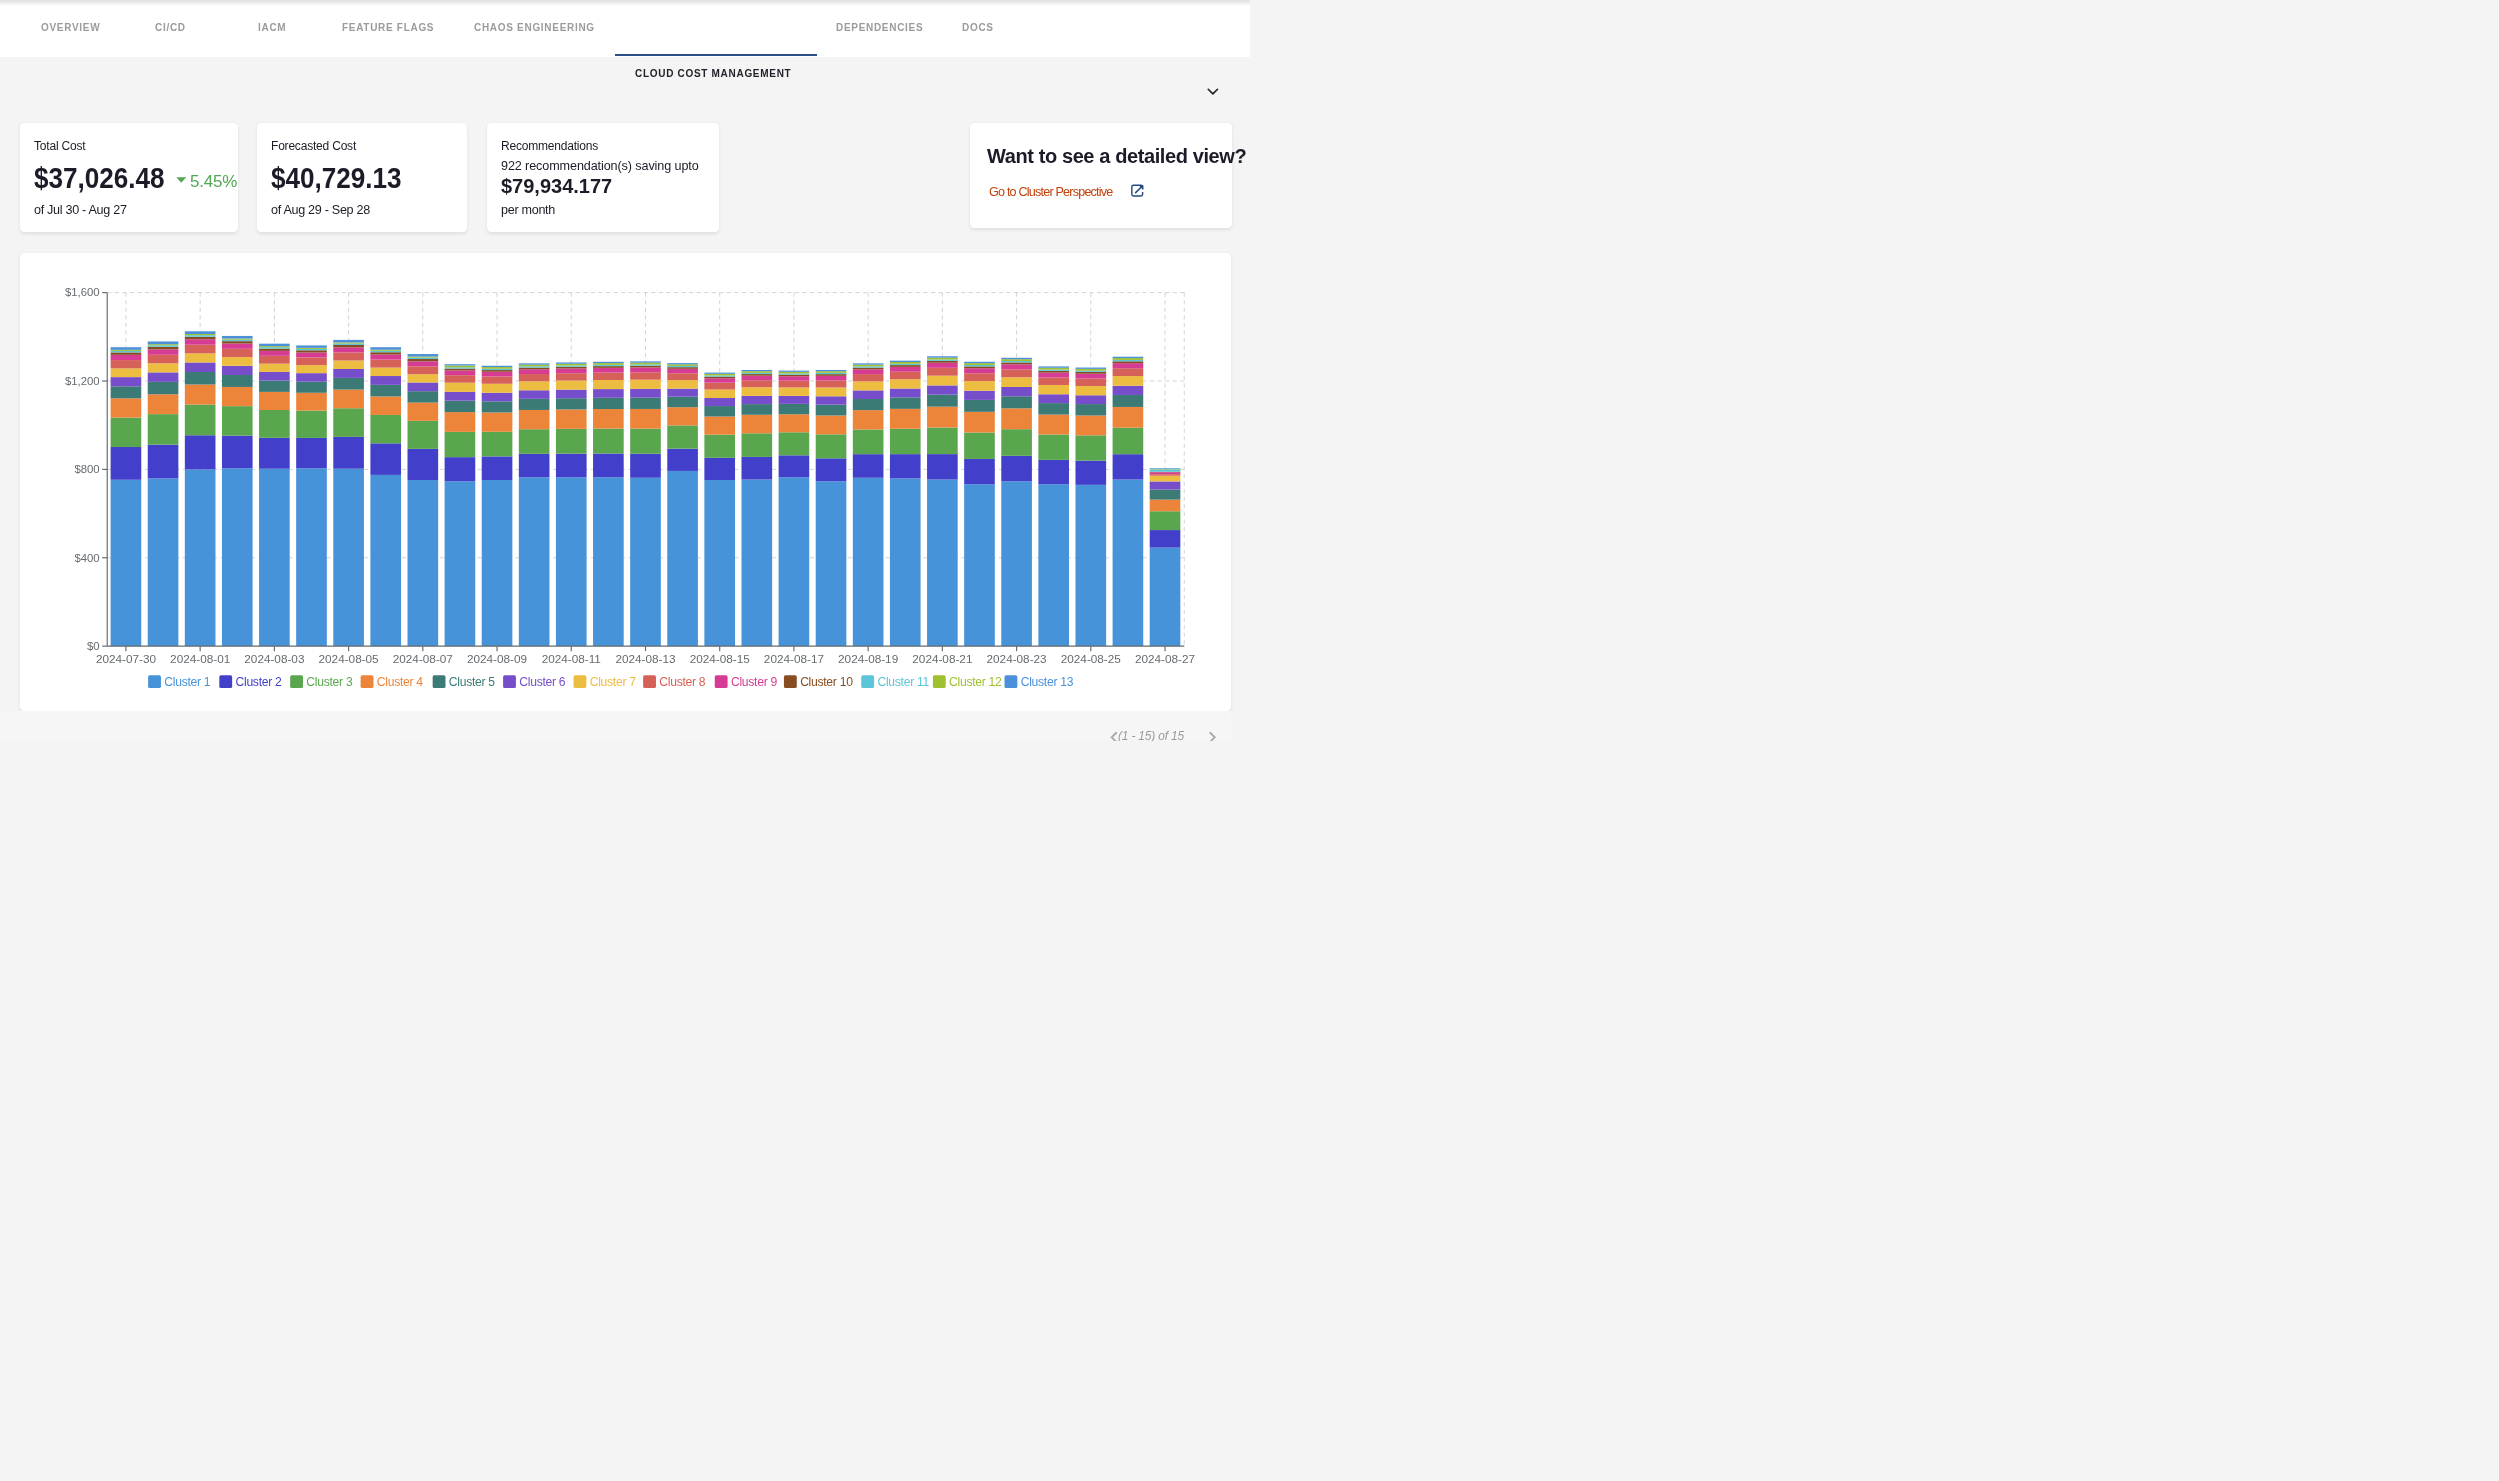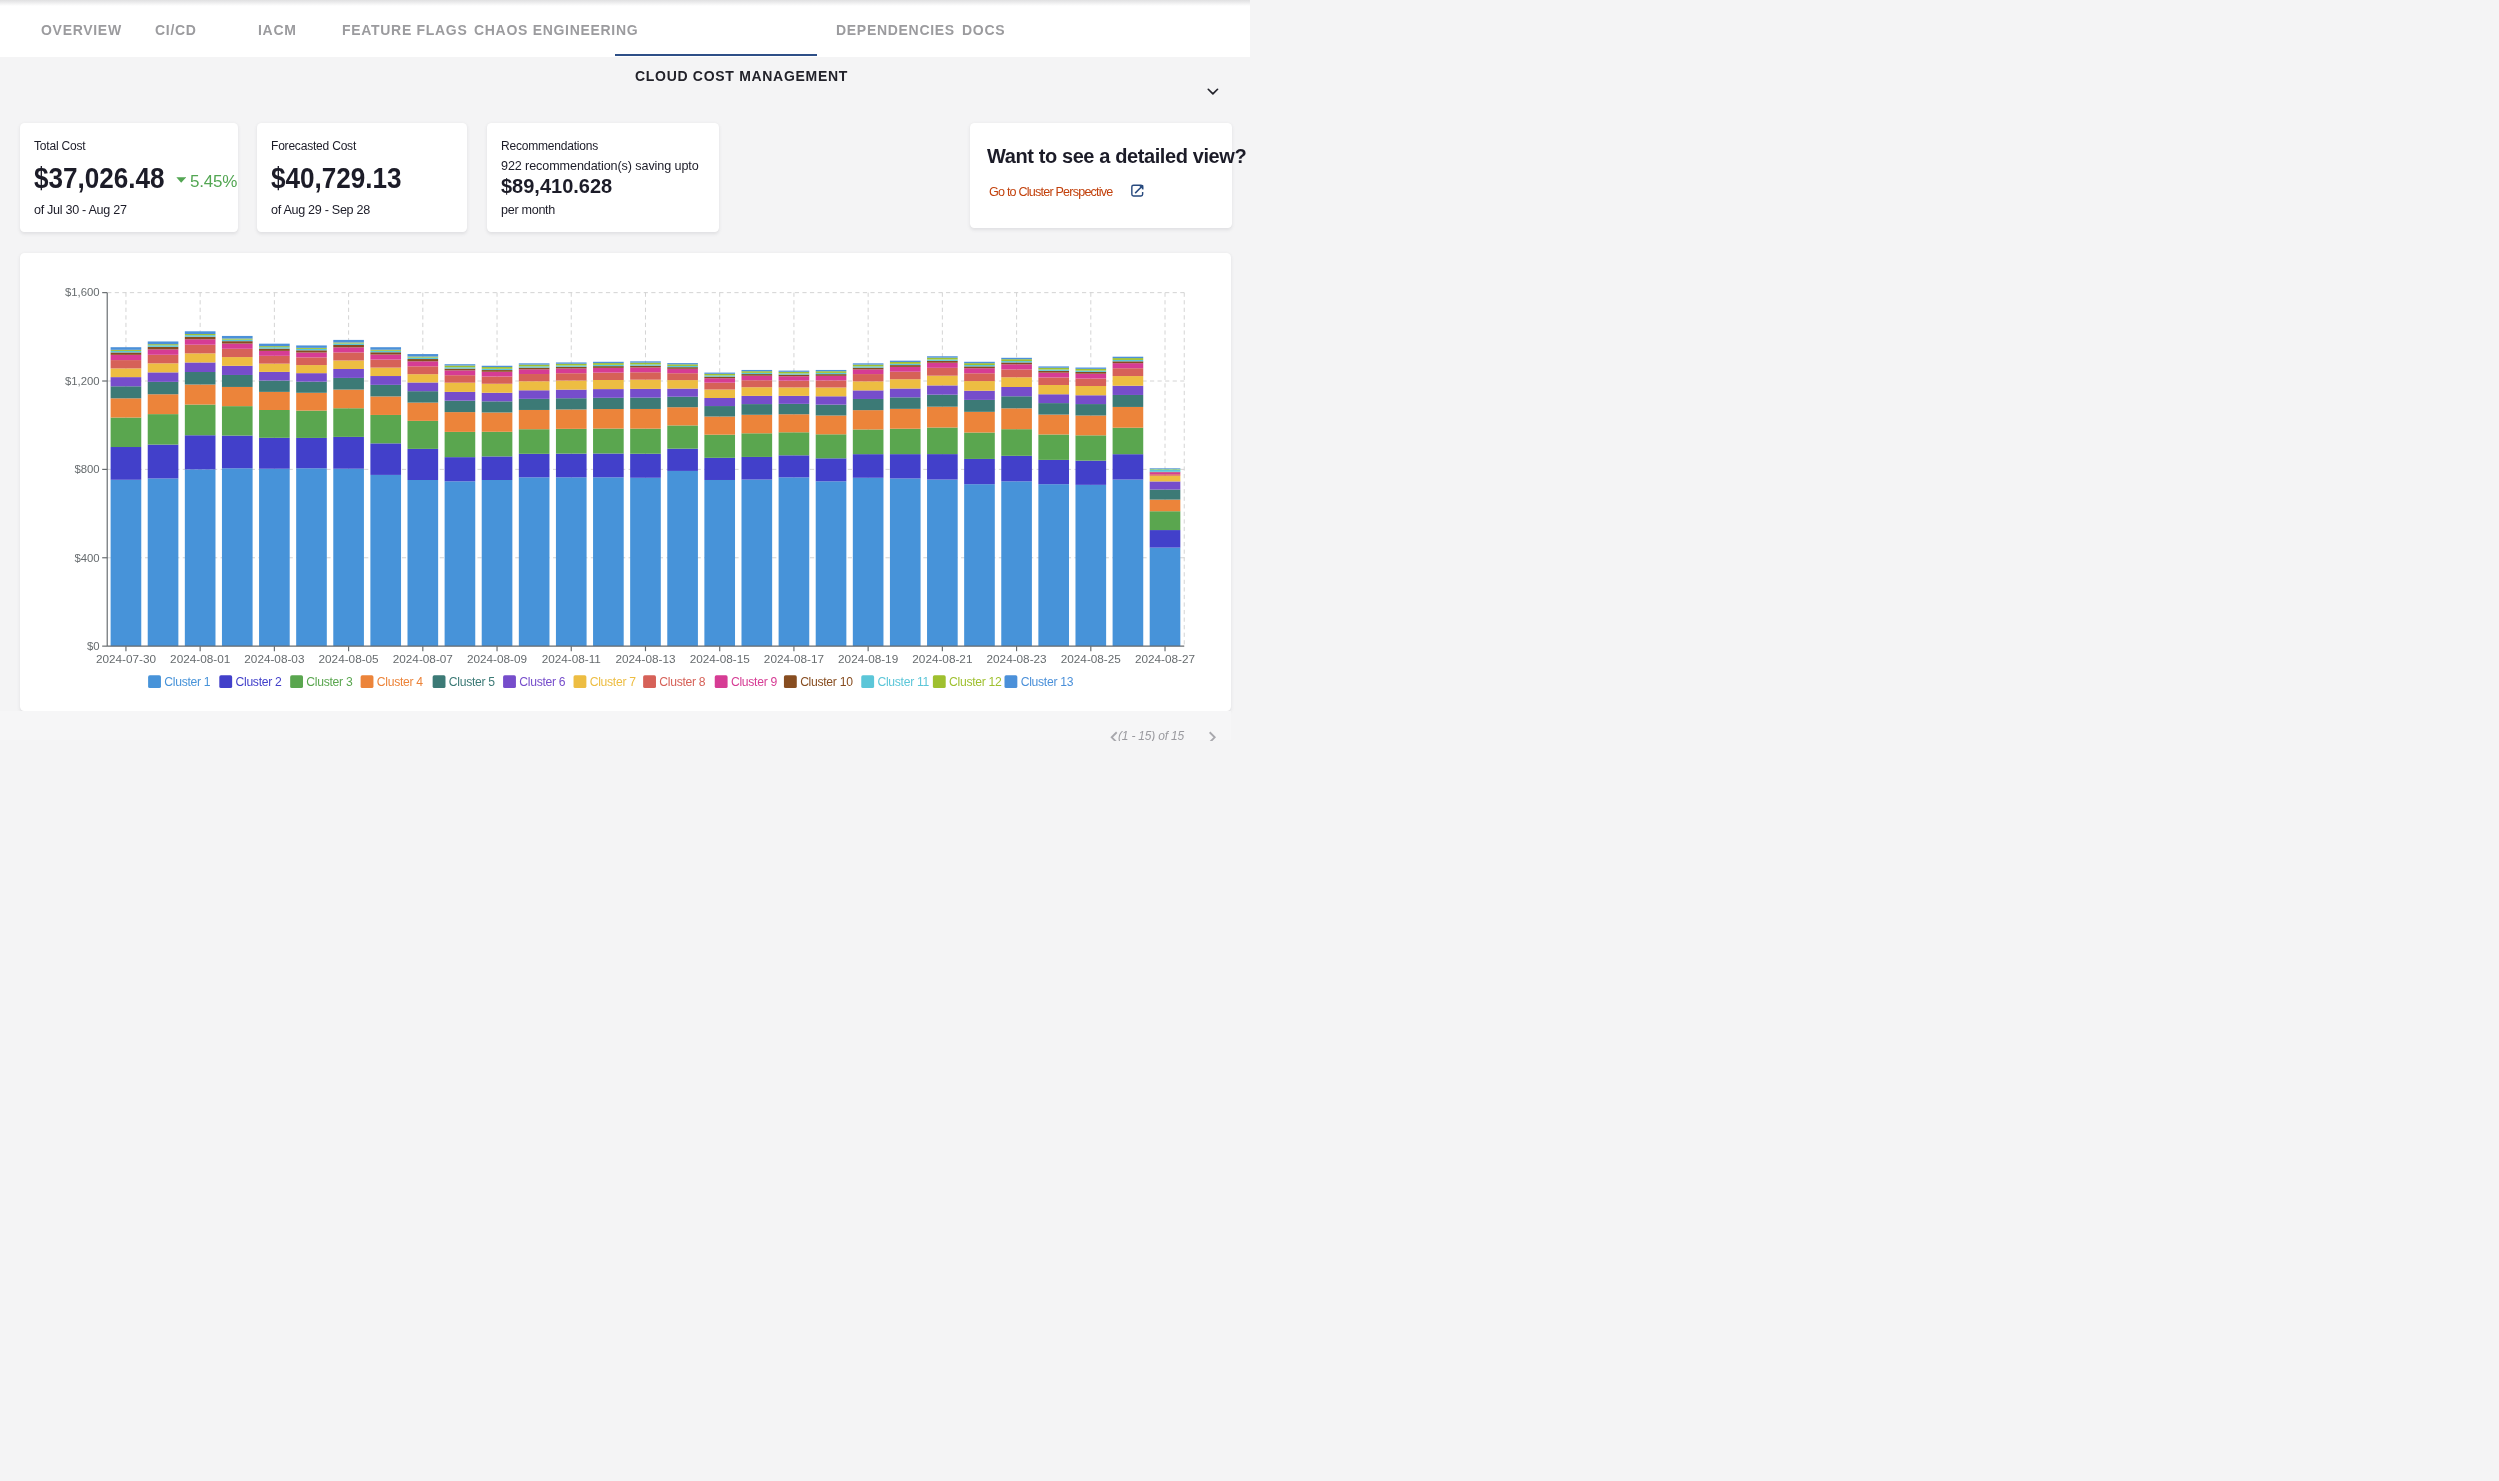--- a/index.html
+++ b/index.html
@@ -1,21 +1,21 @@
 <!DOCTYPE html>
 <html style="font-size:13.4px"><head>
 <meta charset="utf-8">
 <style>
 * { margin:0; padding:0; box-sizing:border-box; }
 html,body { width:1250px; height:741px; overflow:hidden; }
 body { font-family:"Liberation Sans", sans-serif; background:#f4f4f5; position:relative; }
 .nav { position:absolute; left:0; top:0; width:1250px; height:57px; background:#fff; }
 .topshade { position:absolute; left:0; top:0; width:1250px; height:5.9px;
   background:linear-gradient(to bottom, rgba(60,60,70,0.16), rgba(60,60,70,0)); }
-.tab { position:absolute; top:23px; font-size:14px; font-weight:bold; letter-spacing:0.7px;
+.tab { position:absolute; top:23px; font-size:10px; font-weight:bold; letter-spacing:0.7px;
   color:#9b9b9e; white-space:nowrap; line-height:1; }
 .tab.active { color:#22222a;margin-top:46px; }
 .underline { position:absolute; left:615px; top:54px; width:202px; height:2.4px; background:#2d4f87; }
 .range { position:absolute; top:86px; left:1119px; font-size:13.4px; font-weight:500; color:#22222a;
   letter-spacing:-0.9px; word-spacing:2px; line-height:1;margin-top:36px; }
 .card { position:absolute; background:#fff; border-radius:4.2px;
   box-shadow:0 1.7px 3.4px rgba(96,97,112,0.14), 0 0 0.8px rgba(40,41,61,0.04); }
 #card1 { left:20px; top:123px; width:218px; height:109px; }
 #card2 { left:257px; top:123px; width:210px; height:109px; }
 #card3 { left:487px; top:123px; width:232px; height:109px; }
@@ -60,21 +60,21 @@
 </svg>
 <div style="position:absolute;left:190px;top:173px;font-size:17px;color:#53a653;letter-spacing:-0.2px;line-height:1">5.45%</div>
 <div class="csub" style="left:34px">of Jul 30 - Aug 27</div>
 
 <div class="ctitle" style="left:271px">Forecasted Cost</div>
 <div class="bignum" style="left:271px">$40,729.13</div>
 <div class="csub" style="left:271px">of Aug 29 - Sep 28</div>
 
 <div class="ctitle" style="left:501px">Recommendations</div>
 <div style="position:absolute;left:501px;top:160px;font-size:12.6px;color:#1c1c28;letter-spacing:-0.1px;line-height:1">922 recommendation(s) saving upto</div>
-<div style="position:absolute;left:501px;top:176px;font-size:20px;font-weight:bold;color:#1c1c28;line-height:1">$89,410.628</div>
+<div style="position:absolute;left:501px;top:176px;font-size:20px;font-weight:bold;color:#1c1c28;line-height:1">$79,934.177</div>
 <div class="csub" style="left:501px">per month</div>
 
 <div style="position:absolute;left:987px;top:146px;font-size:20px;font-weight:bold;color:#1c1c28;letter-spacing:-0.4px;line-height:1">Want to see a detailed view?</div>
 <div style="position:absolute;left:989px;top:186px;font-size:12.6px;color:#c2410c;letter-spacing:-0.8px;line-height:1">Go to Cluster Perspective</div>
 <svg style="position:absolute;left:1131px;top:184px" width="13.4" height="13.4" viewBox="0 0 16 16">
   <rect x="1" y="1.4" width="12.9" height="12.9" rx="2" fill="none" stroke="#27497e" stroke-width="1.7"></rect>
   <line x1="14" y1="6.3" x2="14" y2="9.6" stroke="#ffffff" stroke-width="3.2"></line>
   <line x1="5" y1="10.9" x2="12.3" y2="3.6" stroke="#27497e" stroke-width="1.8"></line>
   <polygon points="8.7,1.1 14.6,1.1 14.6,7 " fill="#27497e"></polygon>
 </svg>

